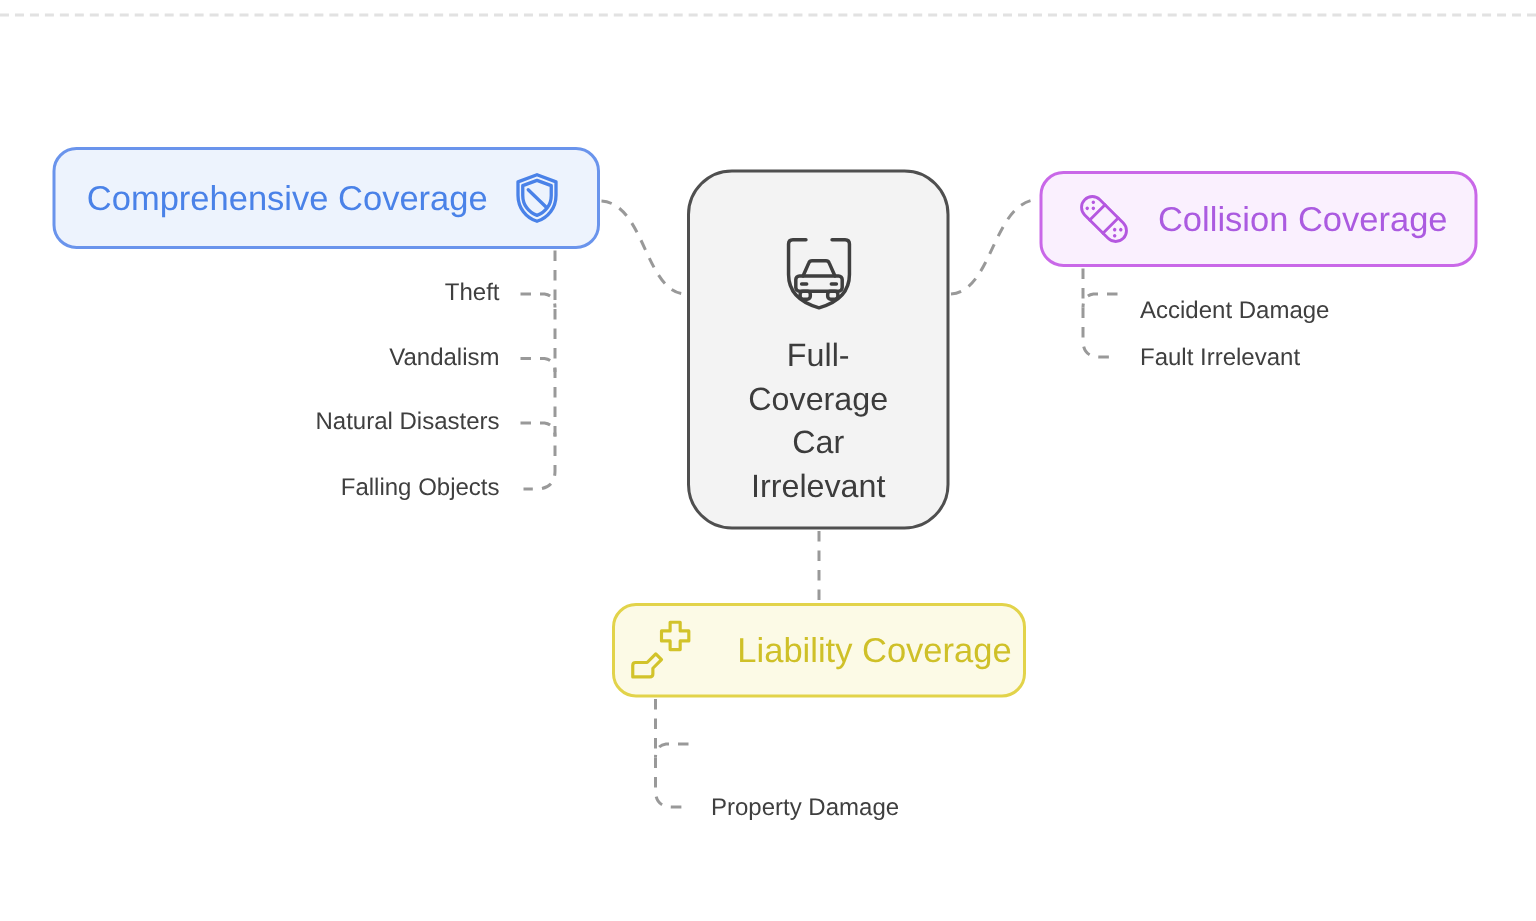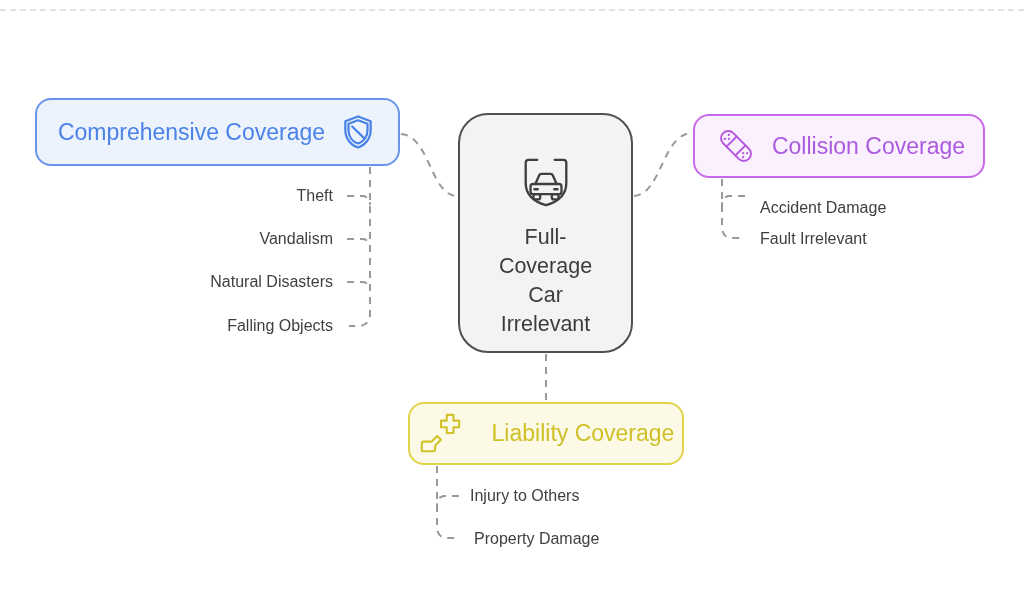--- a/index.html
+++ b/index.html
@@ -128,16 +128,15 @@
   </div>
 
   <div class="item right-align" style="right:691px;top:182px;">Theft</div>
   <div class="item right-align" style="right:691px;top:225px;">Vandalism</div>
   <div class="item right-align" style="right:691px;top:268px;">Natural Disasters</div>
   <div class="item right-align" style="right:691px;top:312px;">Falling Objects</div>
 
   <div class="item" style="left:760px;top:182px;margin-top:12px;">Accident Damage</div>
   <div class="item" style="left:760px;top:225px;">Fault Irrelevant</div>
 
-  <div class="item" style="left:470px;top:482px;">Injury to Others</div>
   <div class="item" style="left:474px;top:525px;">Property Damage</div>
 
 </div>
 
 </body></html>

